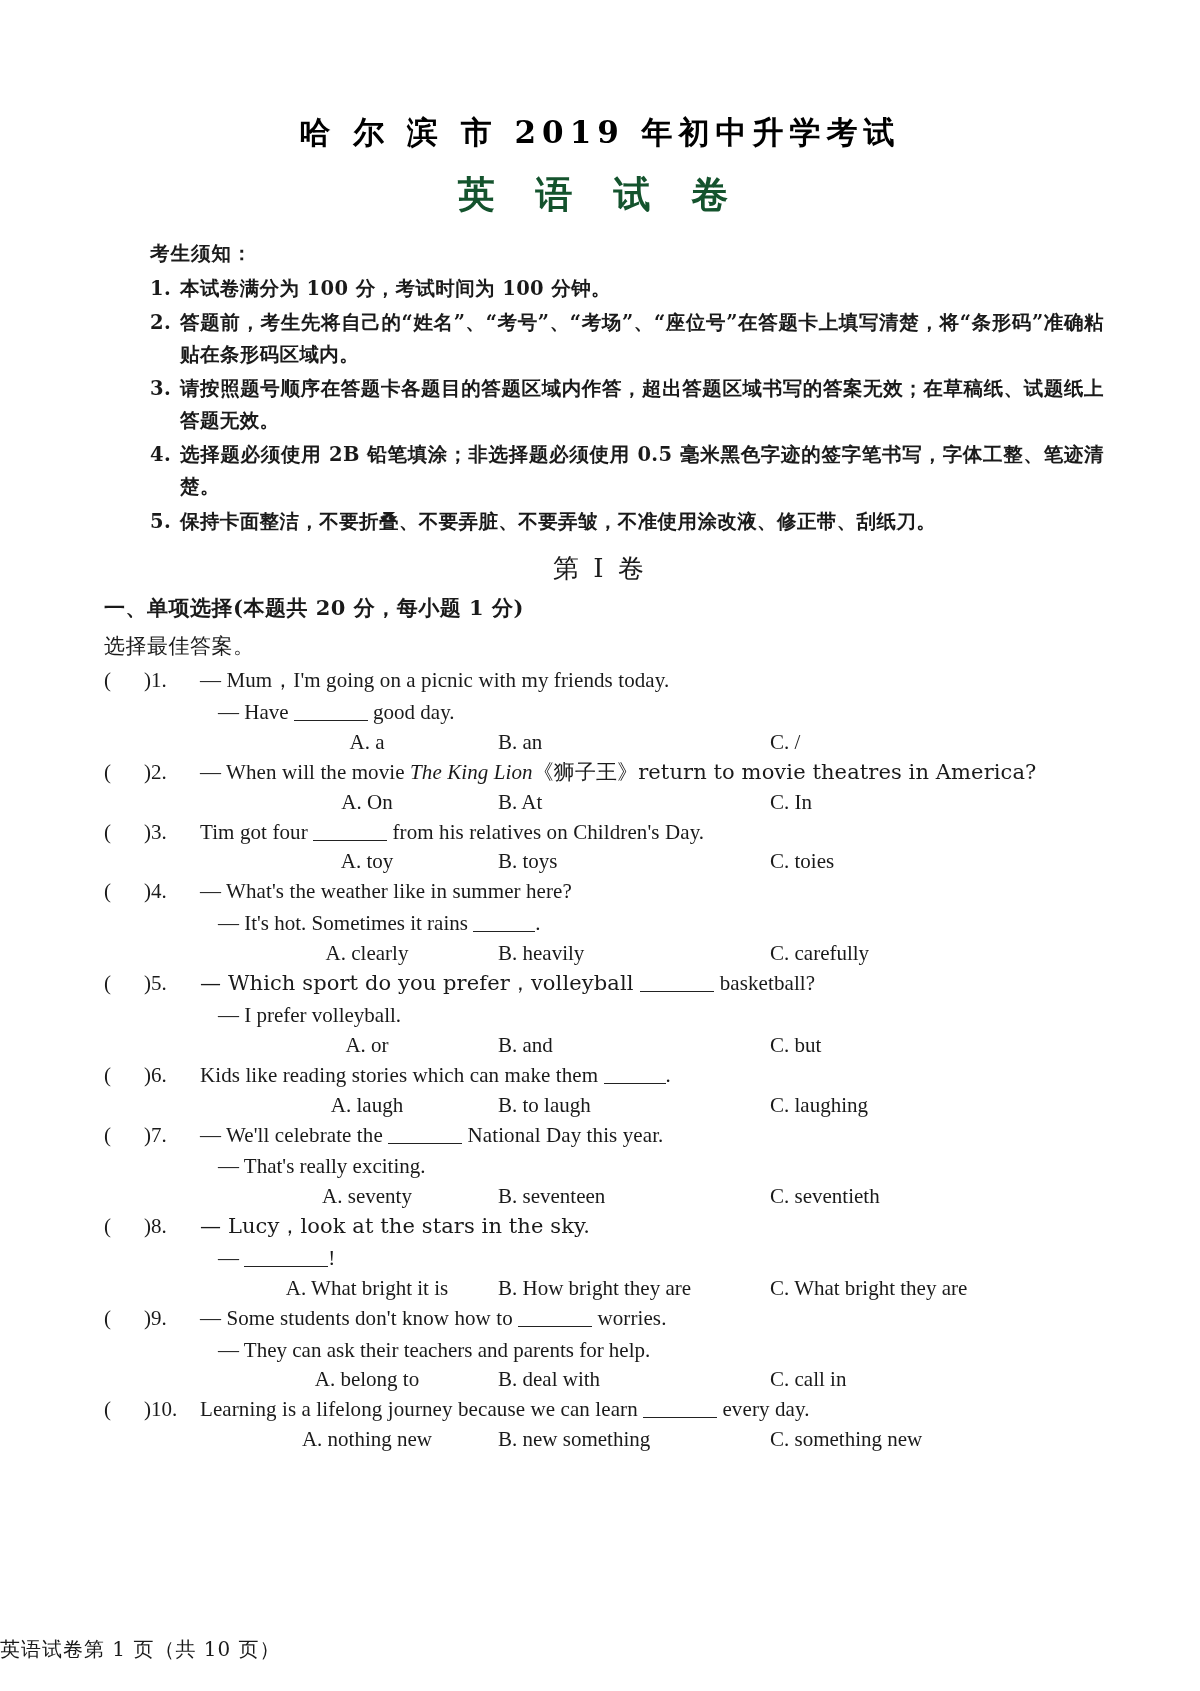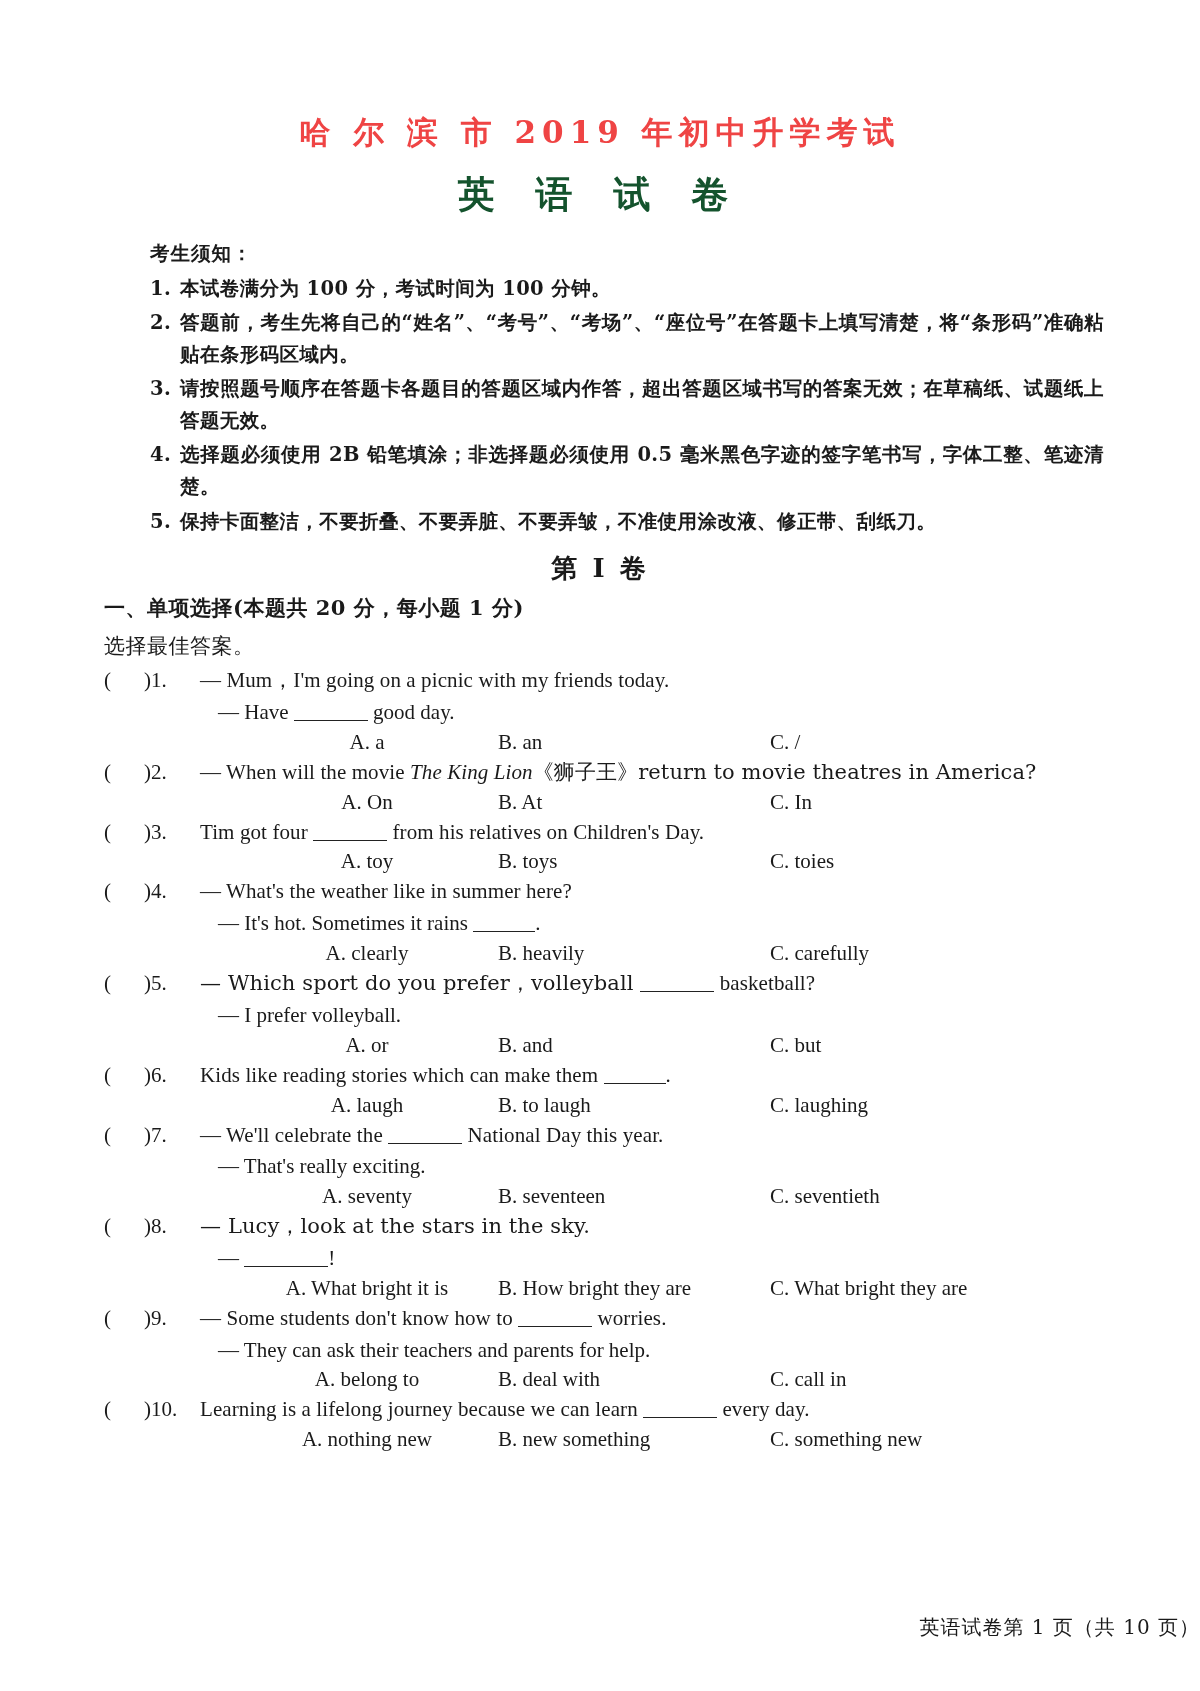--- a/index.html
+++ b/index.html
@@ -23,21 +23,21 @@
     padding: 0;
   }
   
   .title-main {
     text-align: center;
     font-family: "DejaVu Serif", serif;
     font-weight: bold;
     font-size: 31px;
     letter-spacing: 6px;
     margin-top: 112px;
-    color: #ef4444;
+    color: #000000;
   }
   .title-sub {
     text-align: center;
     font-family: "DejaVu Serif", serif;
     font-weight: bold;
     font-size: 37px;
     letter-spacing: 14px;
     margin-top: 16px;
     color: #14532d;
   }
@@ -62,21 +62,21 @@
     flex: 0 0 30px;
     text-align: left;
   }
   .notice-txt {
     flex: 1 1 auto;
     text-align: justify;
   }
   
   .section-roman {
     text-align: center;
-    font-weight: bold;
+    font-weight: normal;
     font-size: 26px;
     margin-top: 14px;
     letter-spacing: 3px;
     font-family: "DejaVu Serif", serif;
   }
   .section-1 {
     margin: 8px 0 0 104px;
     font-weight: bold;
     font-size: 21px;
     letter-spacing: 0.5px;
@@ -146,23 +146,23 @@
     font-size: 21px;
   }
   .opt-a { width: 262px; flex: 0 0 262px; text-align: center; }
   .opt-b { width: 272px; flex: 0 0 272px; }
   .opt-c { flex: 1 1 auto; }
   .ital { font-style: italic; }
   
   .footer {
     position: absolute;
     left: 0;
-    bottom: 50px;
+    bottom: 28px;
     width: 1200px;
-    text-align: right;
+    text-align: left;
     font-size: 20px;
     letter-spacing: 1px;
   }
   .cjk { font-family: "DejaVu Serif", serif; }
 </style>
 </head>
 <body>
 
 <div class="page">
 

